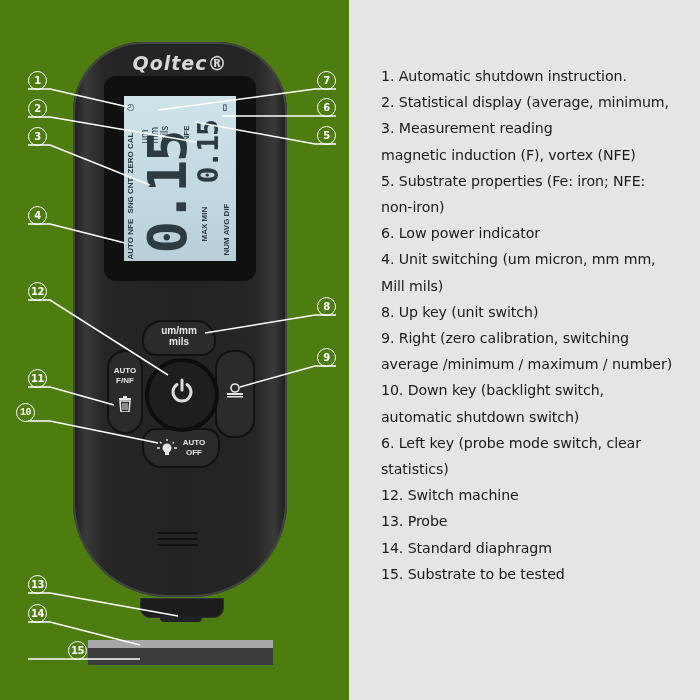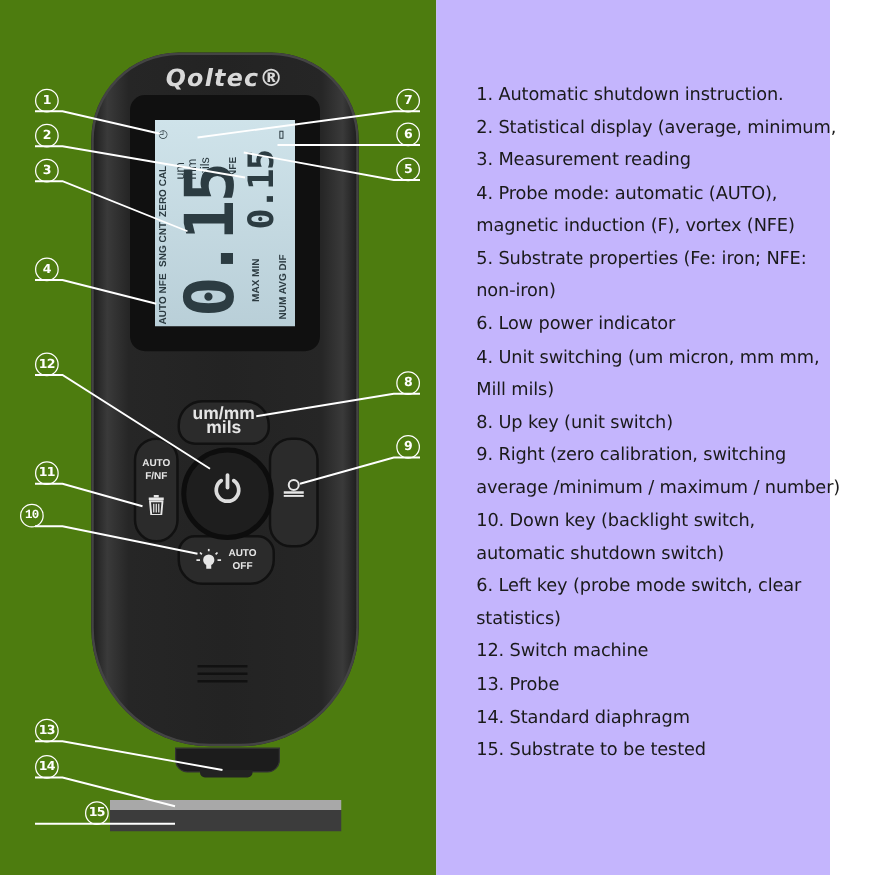--- a/index.html
+++ b/index.html
@@ -1,36 +1,36 @@
 <!DOCTYPE html>
 <html><head>
 <meta charset="utf-8">
 <style>
   html,body{margin:0;padding:0;}
   body{width:700px;height:700px;position:relative;overflow:hidden;background:#ffffff;font-family:"DejaVu Sans",sans-serif;}
   .left{position:absolute;left:0;top:0;width:349px;height:700px;background:#4d7c0f;}
-  .right{position:absolute;left:349px;top:0;width:315px;height:700px;background:#c4b5fd;}
+  .right{position:absolute;left:349px;top:0;width:351px;height:700px;background:#e5e5e5;}
   .legend{position:absolute;left:32px;top:63px;width:315px;margin:0;padding:0;list-style:none;}
   .legend li{font-size:14.2px;line-height:26.2px;color:#1a1a1a;letter-spacing:-0.1px;}
 
   
   .device{position:absolute;left:73px;top:42px;width:214px;height:555px;border-radius:70px 70px 95px 95px;
     background:linear-gradient(90deg,#1b1b1b 0%,#3a3a3a 6%,#262626 14%,#232323 50%,#262626 86%,#3a3a3a 94%,#1b1b1b 100%);
     box-shadow:inset 0 0 0 2px #444;}
   .brand{position:absolute;left:0;width:100%;top:10px;text-align:center;color:#d8d8d8;font-weight:bold;font-style:italic;font-size:19px;letter-spacing:1px;font-family:"DejaVu Sans",sans-serif;}
   .bezel{position:absolute;left:31px;top:34px;width:152px;height:205px;background:#101010;border-radius:12px;}
   .lcd{position:absolute;left:20px;top:20px;width:112px;height:165px;background:linear-gradient(180deg,#cfe3ea 0%,#b9cfd8 100%);overflow:hidden;}
   .lcd .rot{position:absolute;left:50%;top:50%;width:165px;height:112px;transform:translate(-50%,-50%) rotate(-90deg);}
   .lcd .t{position:absolute;color:#2b3a40;font-weight:bold;font-size:8px;white-space:nowrap;font-family:"Liberation Sans",sans-serif;}
   .lcd .big{position:absolute;color:#2c3c42;font-family:"DejaVu Sans Mono",monospace;font-weight:bold;font-size:54px;letter-spacing:-2px;}
   .lcd .small{position:absolute;color:#2c3c42;font-family:"DejaVu Sans Mono",monospace;font-weight:bold;font-size:28px;letter-spacing:-1px;}
   .lcd .units{position:absolute;color:#2b3a40;font-size:10px;line-height:10px;font-family:"Liberation Sans",sans-serif;}
 
   .btn{position:absolute;background:#2b2b2b;border:2px solid #111;color:#e6e6e6;font-weight:bold;text-align:center;font-family:"Liberation Sans",sans-serif;}
-  .btn-up{left:69px;top:278px;width:74px;height:36px;border-radius:20px 20px 14px 14px;font-size:14px;line-height:11px;padding-top:3px;box-sizing:border-box;}
+  .btn-up{left:69px;top:278px;width:74px;height:36px;border-radius:20px 20px 14px 14px;font-size:10px;line-height:11px;padding-top:3px;box-sizing:border-box;}
   .btn-left{left:34px;top:308px;width:36px;height:84px;border-radius:18px;font-size:8px;line-height:10px;padding-top:14px;box-sizing:border-box;}
   .btn-right{left:142px;top:308px;width:36px;height:84px;border-radius:18px;}
   .btn-down{left:69px;top:386px;width:74px;height:36px;border-radius:14px 14px 20px 20px;font-size:8px;line-height:10px;}
   .btn-power{left:72px;top:316px;width:66px;height:66px;border-radius:50%;background:#1e1e1e;border:4px solid #0d0d0d;}
   .grille{position:absolute;left:85px;top:490px;width:40px;}
   .grille div{height:2px;background:#111;margin-bottom:4px;}
   .probe{position:absolute;left:140px;top:598px;width:82px;height:18px;background:#1c1c1c;border-radius:0 0 10px 10px;border:1px solid #333;}
   .probe-tip{position:absolute;left:160px;top:616px;width:42px;height:6px;background:#222;border-radius:0 0 4px 4px;}
   .diaphragm{position:absolute;left:88px;top:640px;width:185px;height:8px;background:#a8a8a8;}
   .substrate{position:absolute;left:88px;top:648px;width:185px;height:17px;background:#3c3c3c;}
@@ -156,21 +156,20 @@
   <div class="callout" style="left:28px;top:575px;">13</div>
   <div class="callout" style="left:28px;top:604px;">14</div>
   <div class="callout" style="left:28px;top:641px;margin-left:40px;">15</div>
 </div>
 
 <div class="right">
   <ul class="legend">
     <li>1. Automatic shutdown instruction.</li>
     <li>2. Statistical display (average, minimum,</li>
     <li>3. Measurement reading</li>
-    <li>4. Probe mode: automatic (AUTO),</li>
     <li>magnetic induction (F), vortex (NFE)</li>
     <li>5. Substrate properties (Fe: iron; NFE:</li>
     <li>non-iron)</li>
     <li>6. Low power indicator</li>
     <li>4. Unit switching (um micron, mm mm,</li>
     <li>Mill mils)</li>
     <li>8. Up key (unit switch)</li>
     <li>9. Right (zero calibration, switching</li>
     <li>average /minimum / maximum / number)</li>
     <li>10. Down key (backlight switch,</li>

